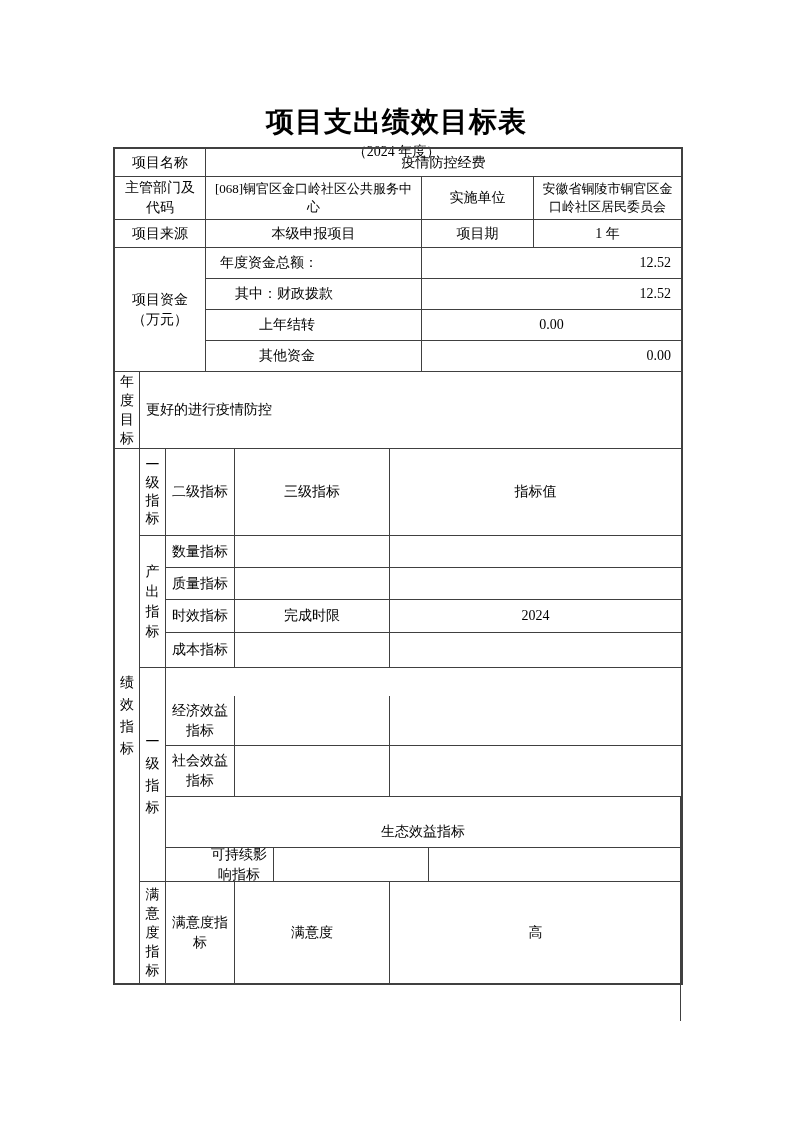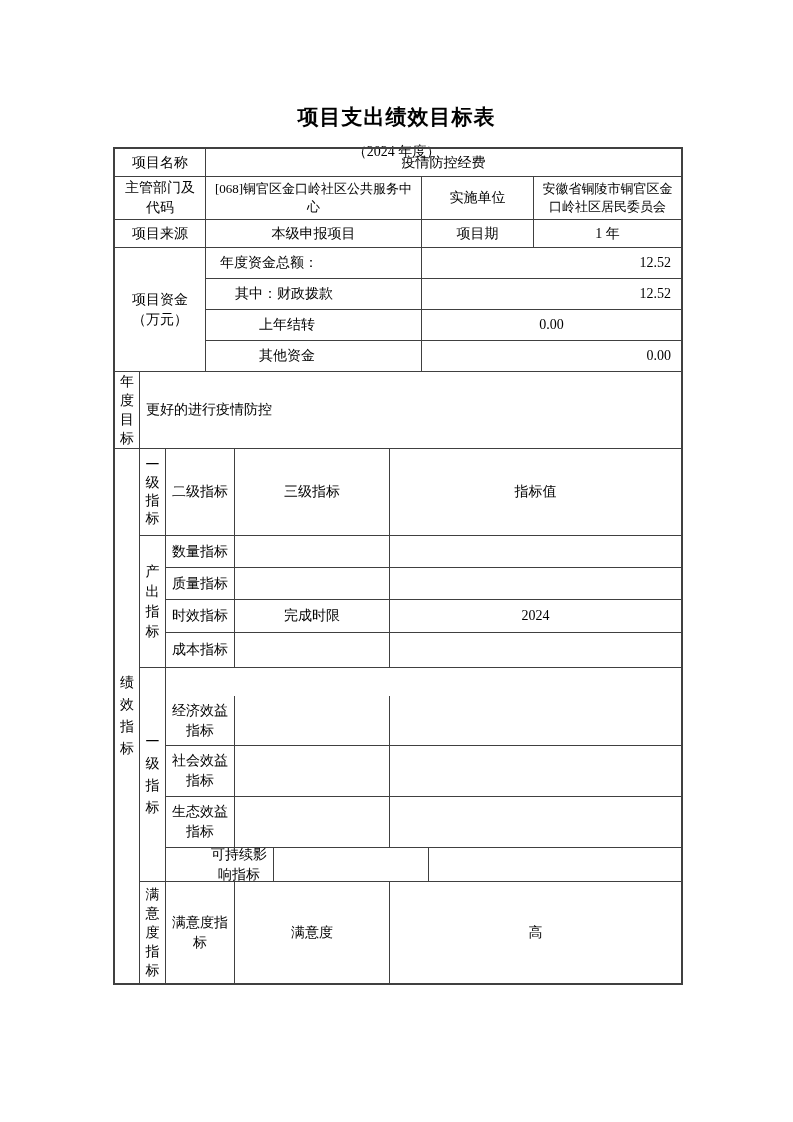--- a/index.html
+++ b/index.html
@@ -4,21 +4,21 @@
 <style>
   html,body { margin:0; padding:0; background:#ffffff; }
   body {
     width:793px; height:1122px;
     font-family:"Liberation Serif","DejaVu Serif",serif;
     color:#000;
   }
   .page { position:relative; width:793px; height:1122px; background:#fff; overflow:hidden; }
   .doc-title {
     position:absolute; top:103px; left:0; width:100%;
-    text-align:center; font-size:21px; font-weight:bold; letter-spacing:1px;
+    text-align:center; font-size:28px; font-weight:bold; letter-spacing:1px;
   }
   .doc-subtitle {
     position:absolute; top:143px; left:0; width:100%;
     text-align:center; font-size:14px;
   }
   .tbl {
     position:absolute; left:113px; top:147px; width:570px; height:838px;
     border:2px solid #404040; box-sizing:border-box;
     display:flex; flex-direction:column;
   }
@@ -136,21 +136,21 @@
             <div class="tr" style="height:50px;margin-top:28px;">
               <div class="cell" style="flex:0 0 69px;">经济效益指标</div>
               <div class="cell" style="flex:0 0 155px;"></div>
               <div class="cell" style="flex:1;"></div>
             </div>
             <div class="tr" style="height:51px;">
               <div class="cell" style="flex:0 0 69px;">社会效益指标</div>
               <div class="cell" style="flex:0 0 155px;"></div>
               <div class="cell" style="flex:1;"></div>
             </div>
-            <div class="tr" style="height:51px;">
+            <div class="tr" style="height:51px;flex-direction:column;">
               <div class="cell" style="flex:0 0 69px;">生态效益指标</div>
               <div class="cell" style="flex:0 0 155px;"></div>
               <div class="cell" style="flex:1;"></div>
             </div>
             <div class="tr" style="flex:1;">
               <div class="cell" style="flex:0 0 69px;margin-left:39px;">可持续影响指标</div>
               <div class="cell" style="flex:0 0 155px;"></div>
               <div class="cell" style="flex:1;"></div>
             </div>
           </div>

